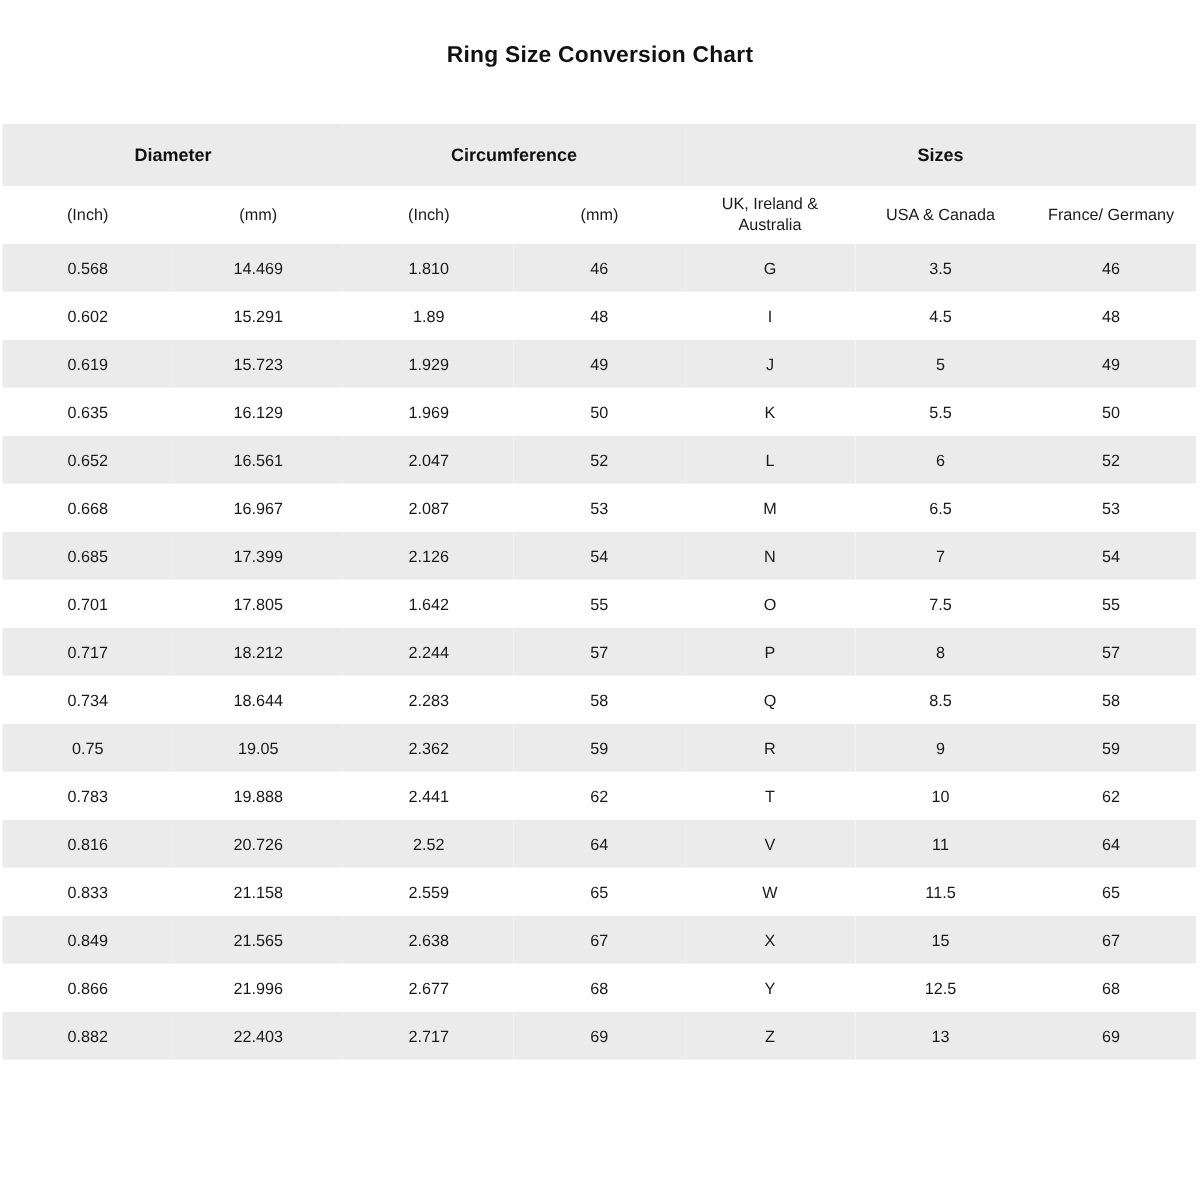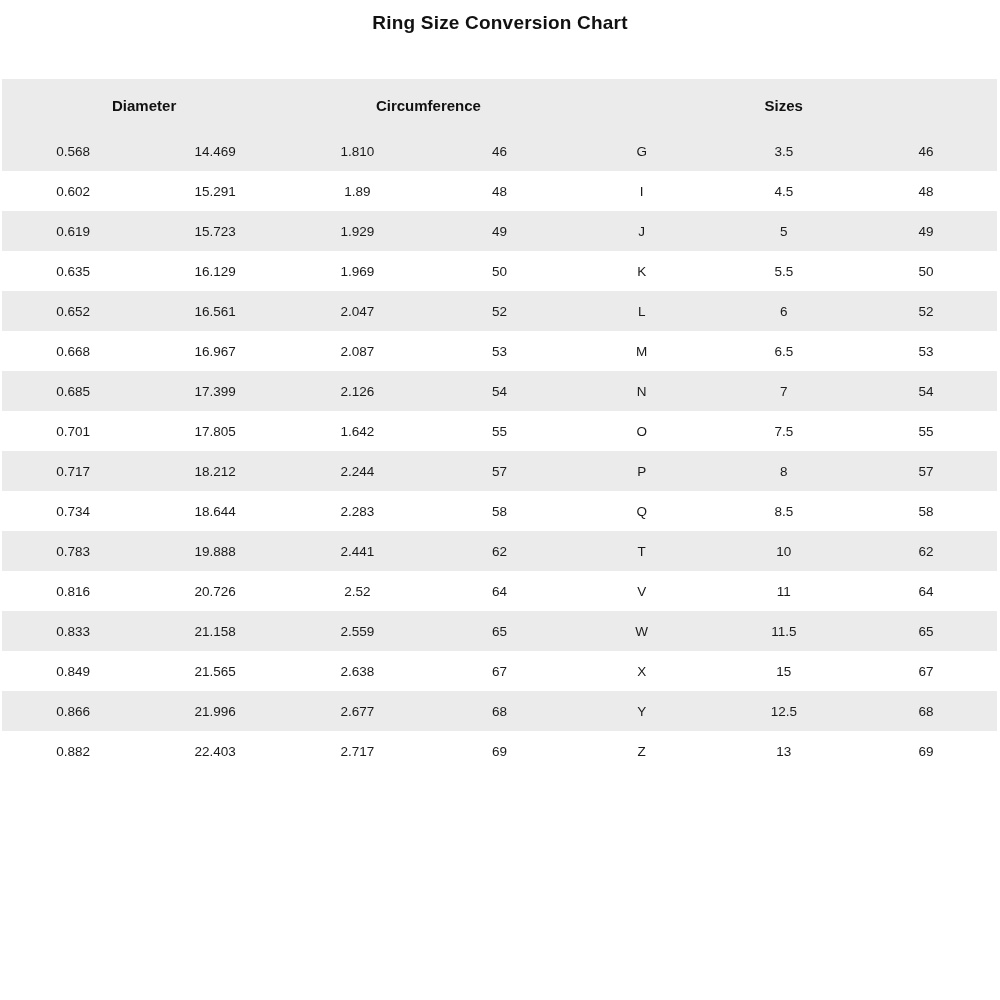--- a/index.html
+++ b/index.html
@@ -12,21 +12,21 @@
     color: var(--text, #1a1a1a);
     overflow: hidden;
   }
   .page {
     width: 1000px;
     height: 1000px;
     position: relative;
   }
   h1.title {
     margin: 0;
-    padding-top: 12px;
+    padding-top: 36px;
     text-align: center;
     font-size: 19px;
     font-weight: bold;
     letter-spacing: 0.2px;
     color: #111111;
   }
   table.ring-table {
     border-collapse: collapse;
     table-layout: fixed;
     width: 995px;
@@ -74,20 +74,29 @@
 <div class="page">
   <h1 class="title">Ring Size Conversion Chart</h1>
 
   <table class="ring-table">
     <thead>
       <tr class="group-row" id="group-row">
           <th colspan="2">Diameter</th>
           <th colspan="2">Circumference</th>
           <th colspan="3">Sizes</th>
         </tr>
+      <tr class="sub-row" id="sub-row">
+          <th>(Inch)</th>
+          <th>(mm)</th>
+          <th>(Inch)</th>
+          <th>(mm)</th>
+          <th>UK, Ireland &amp; Australia</th>
+          <th>USA &amp; Canada</th>
+          <th>France/ Germany</th>
+        </tr>
     </thead>
     <tbody id="table-body">
         <tr>
           <td>0.568</td>
           <td>14.469</td>
           <td>1.810</td>
           <td>46</td>
           <td>G</td>
           <td>3.5</td>
           <td>46</td>
@@ -167,20 +176,29 @@
         <tr>
           <td>0.734</td>
           <td>18.644</td>
           <td>2.283</td>
           <td>58</td>
           <td>Q</td>
           <td>8.5</td>
           <td>58</td>
         </tr>
         <tr>
+          <td>0.75</td>
+          <td>19.05</td>
+          <td>2.362</td>
+          <td>59</td>
+          <td>R</td>
+          <td>9</td>
+          <td>59</td>
+        </tr>
+        <tr>
           <td>0.783</td>
           <td>19.888</td>
           <td>2.441</td>
           <td>62</td>
           <td>T</td>
           <td>10</td>
           <td>62</td>
         </tr>
         <tr>
           <td>0.816</td>

